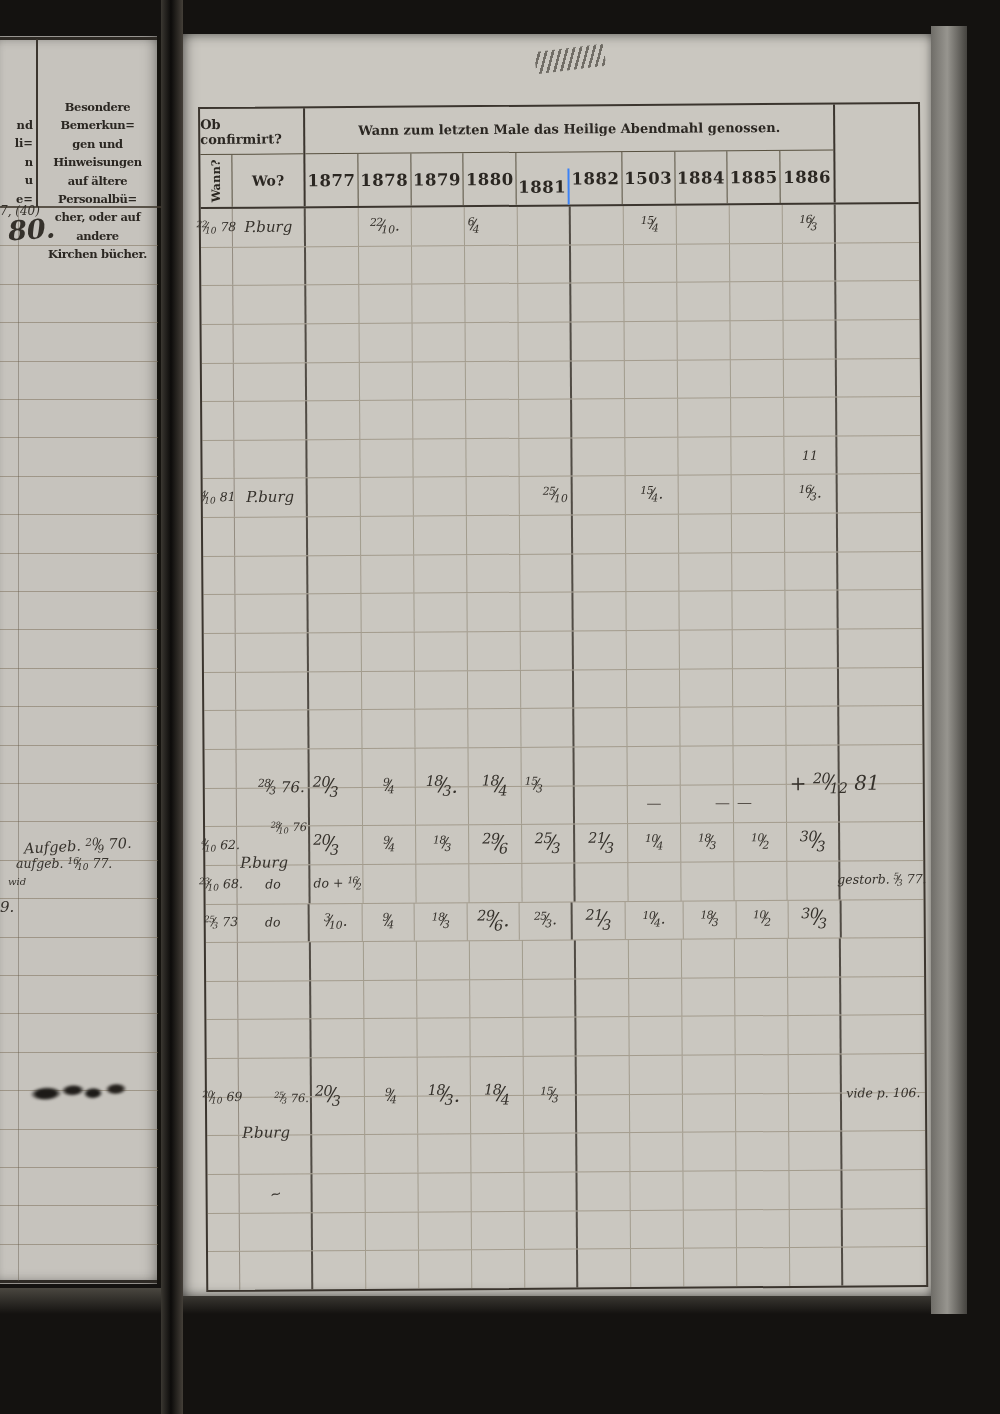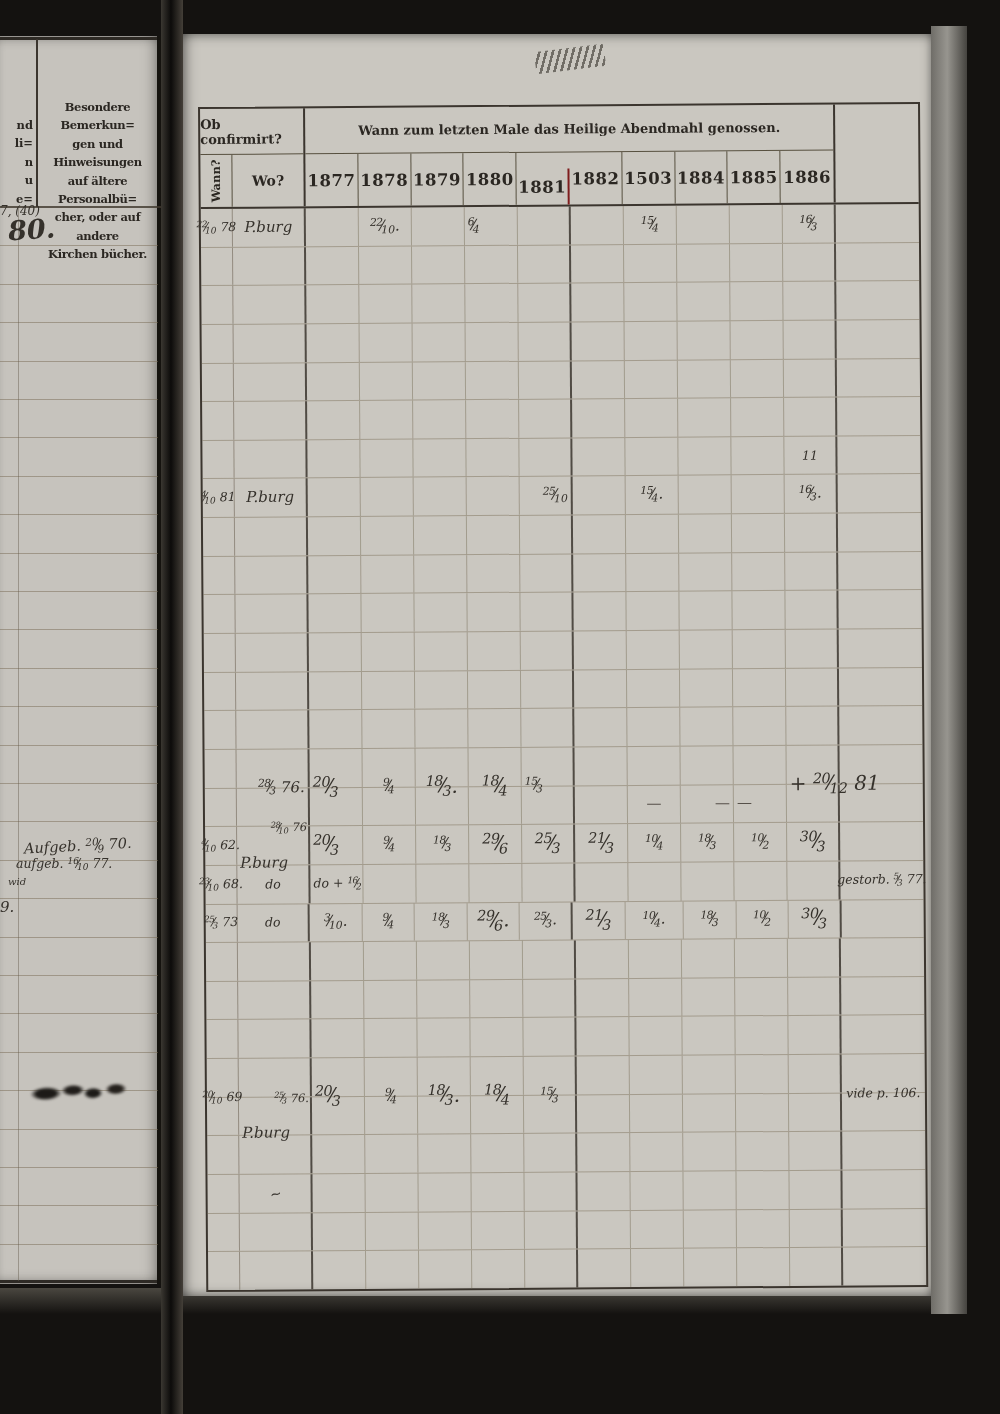--- a/index.html
+++ b/index.html
@@ -59,21 +59,21 @@
   .wannCell{width:32px;border-right:1px solid #57503f;display:flex;align-items:center;justify-content:center;}
   .vtext{transform:rotate(-90deg);font-size:11.5px;white-space:nowrap;}
   .woCell{flex:1;display:flex;align-items:center;justify-content:center;font-size:14px;}
   .hM{width:530px;border-right:2px solid #3b352e;display:flex;flex-direction:column;}
   .hMt{height:46px;border-bottom:1px solid #57503f;display:flex;align-items:center;justify-content:center;
         font-size:13px;padding:0 6px;text-align:center;}
   .hMb{flex:1;display:flex;}
   .ycell{width:53px;display:flex;align-items:center;justify-content:center;font-size:16.5px;
         letter-spacing:.5px;border-right:1px solid #57503f;}
   .ycell:last-child{border-right:none;}
-  .ycell.thick{border-right:2px solid #7f1d1d;margin-top:16px;}
+  .ycell.thick{border-right:2px solid #3b82f6;margin-top:16px;}
   .hR{flex:1;font-size:8.8px;line-height:11.4px;text-align:center;padding-top:5px;}
   .tbody{height:1081px;display:flex;flex-direction:column;}
   .grow{flex:1;display:flex;border-bottom:1px solid rgba(122,109,86,.48);}
   .grow:last-child{border-bottom:none;}
   .gcell{height:100%;position:relative;}
   .bR1{border-right:1px solid rgba(110,100,85,.6);}
   .bR2{border-right:2px solid rgba(59,53,46,.85);}
   .bRy{border-right:1px solid rgba(130,120,100,.55);}
   
   .hw{position:absolute;left:50%;top:50%;transform:translate(-50%,-54%);white-space:nowrap;

